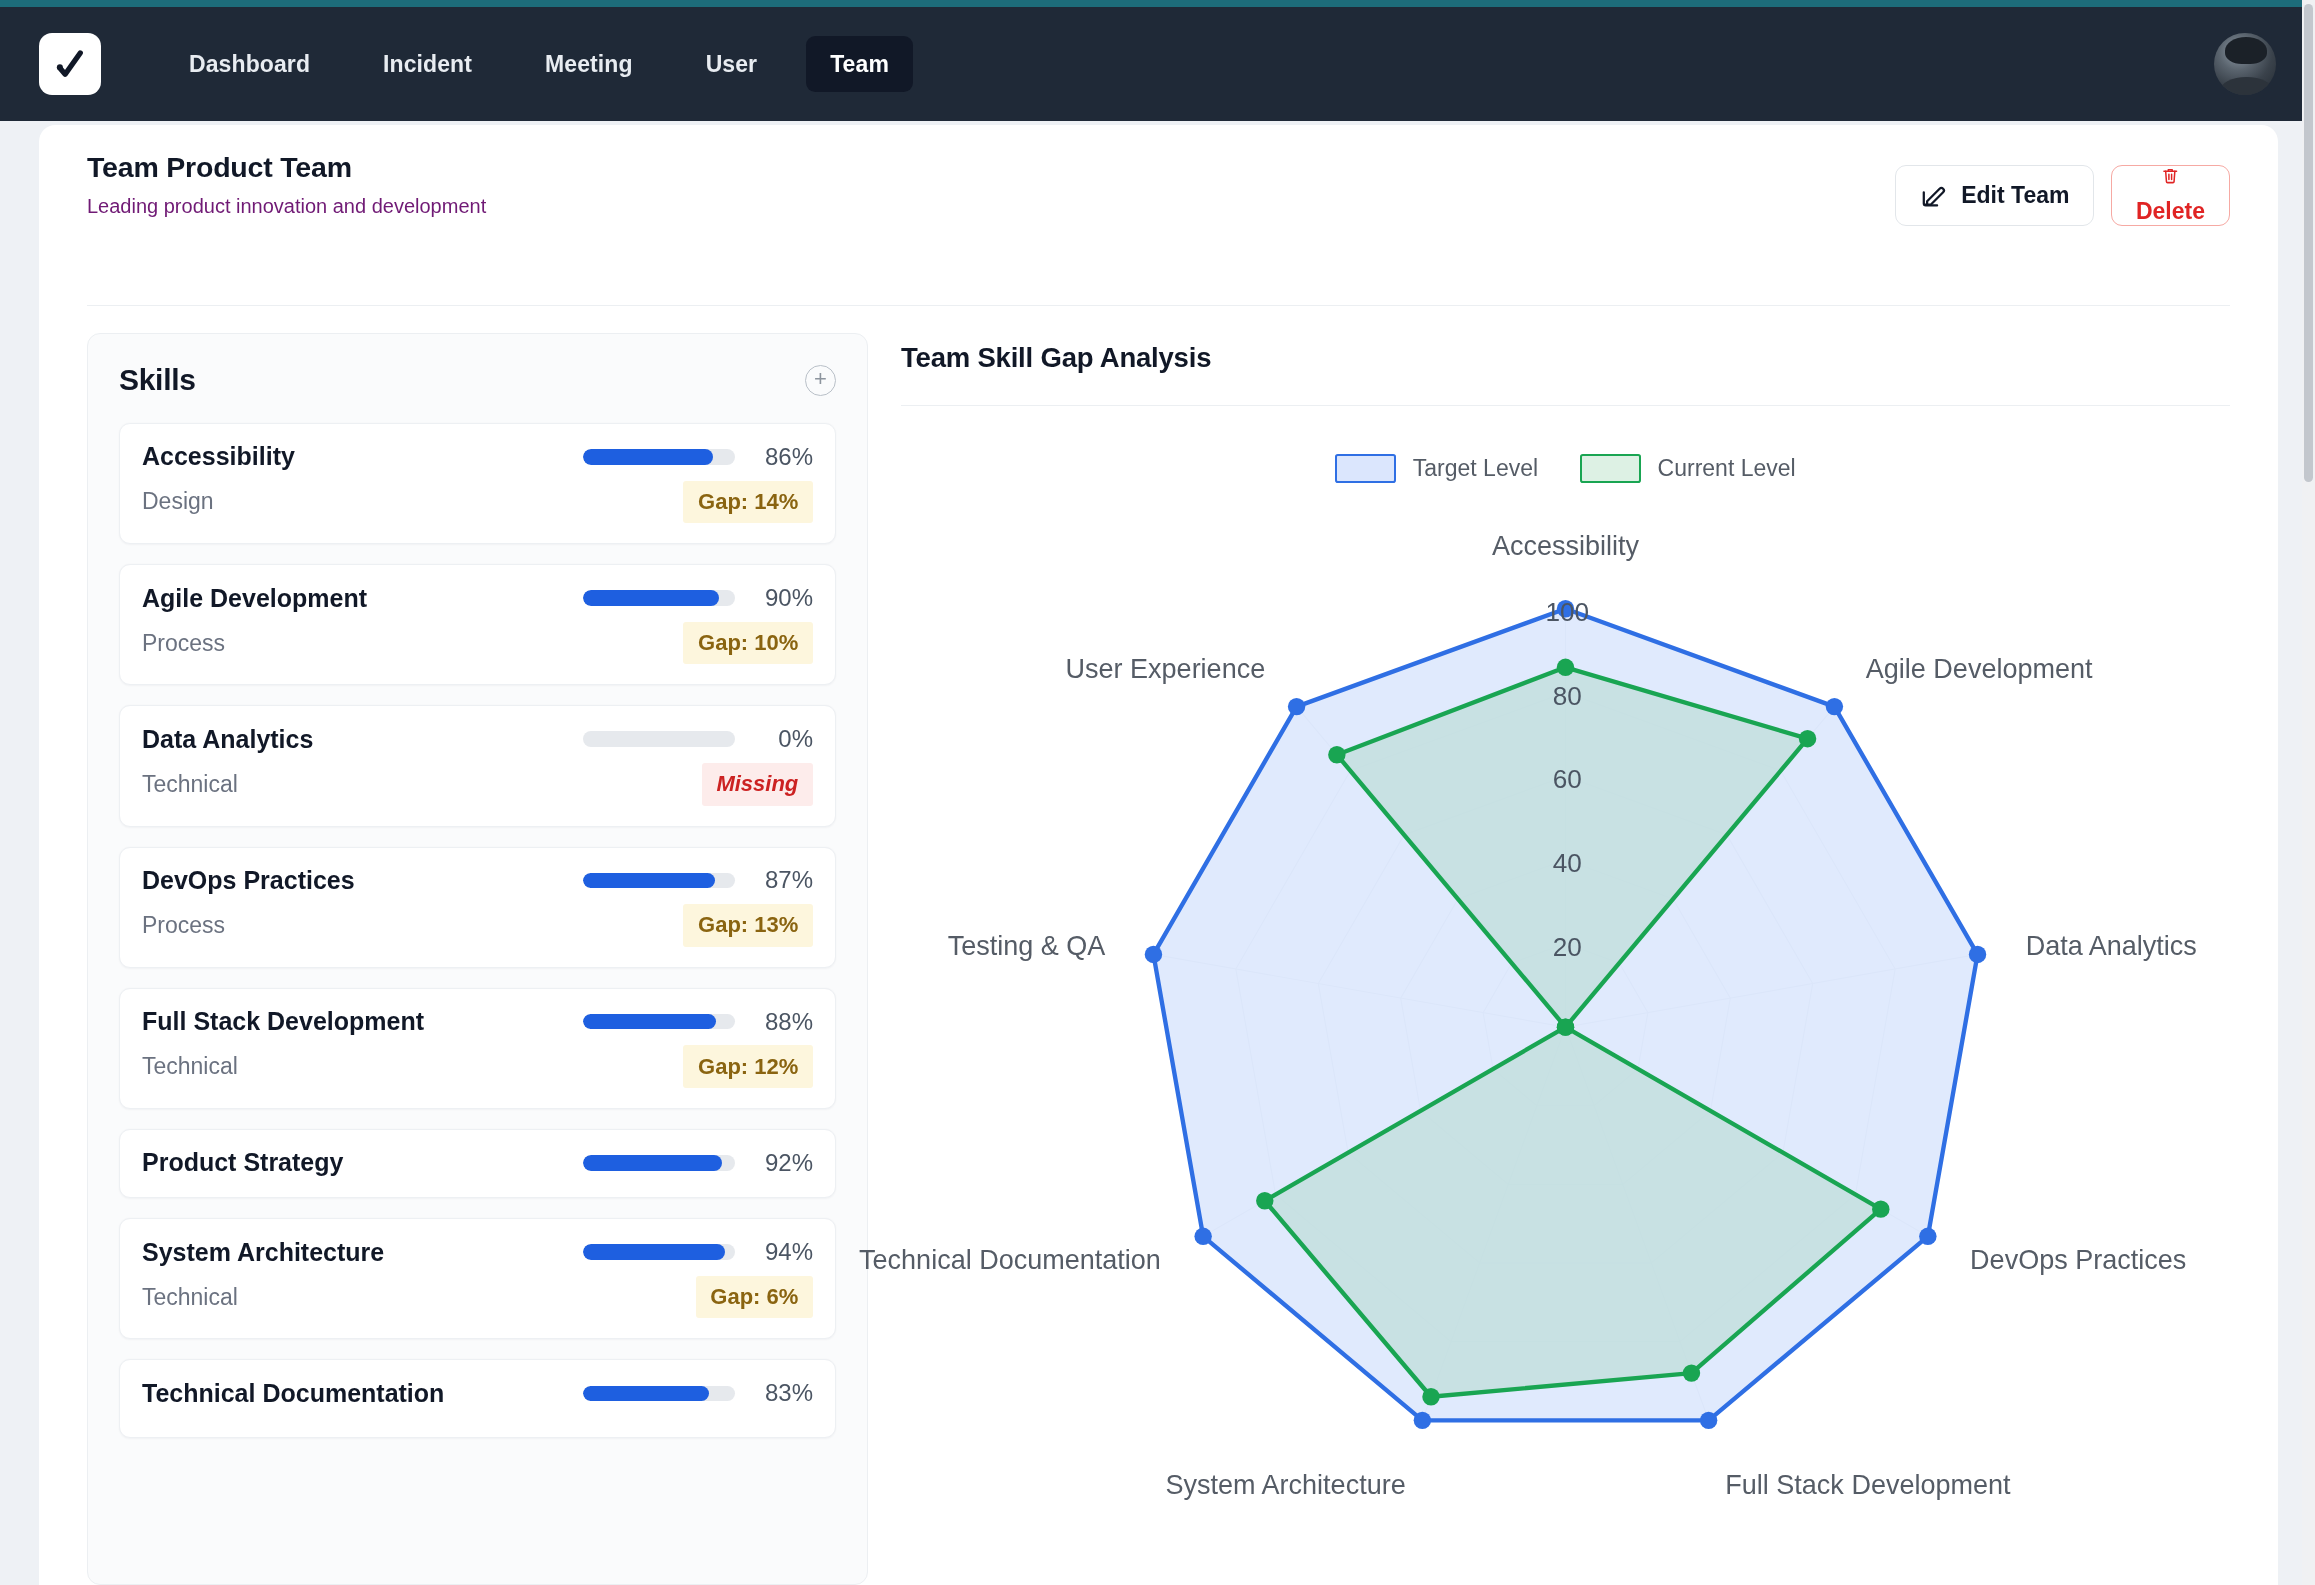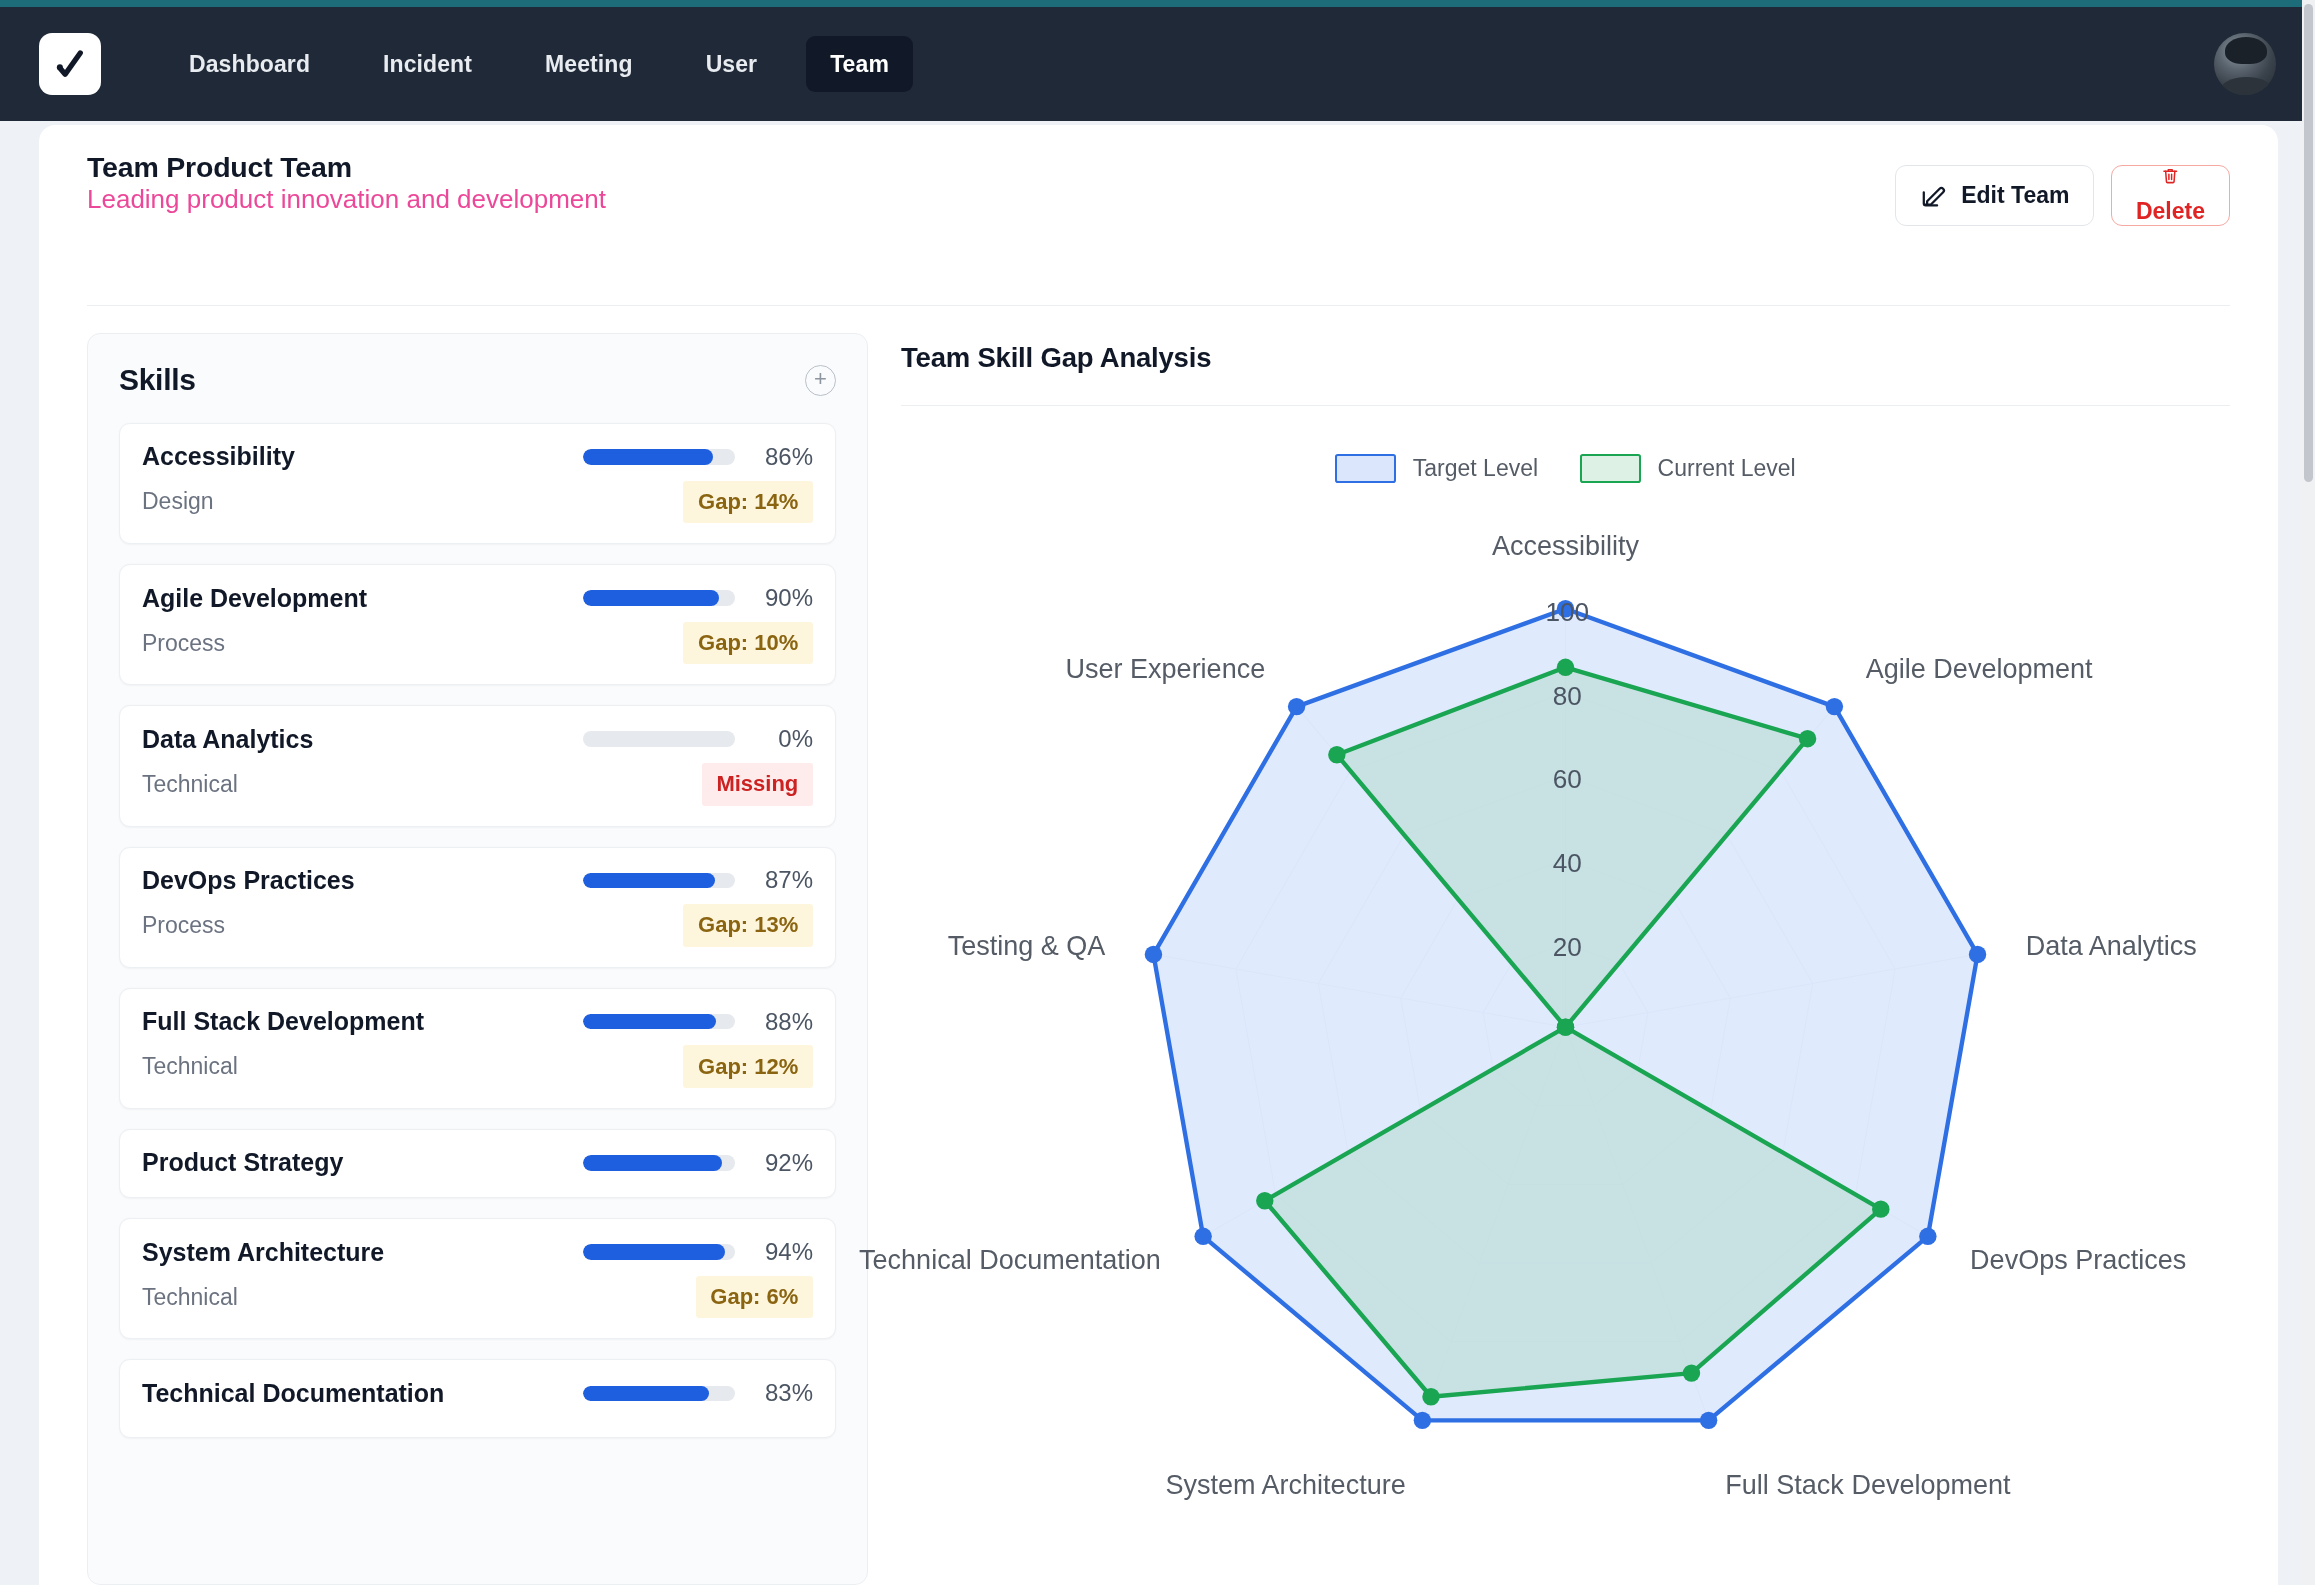--- a/index.html
+++ b/index.html
@@ -58,21 +58,21 @@
     background:#ffffff;
     border-radius:16.5px 16.5px 0 0;
     overflow:hidden;
   }
 
   .card-header {
     position:relative; height:180px;
     padding:26px 48px 0 48px;
   }
   .team-title { font-size:28.5px; font-weight:bold; color:#111827; letter-spacing:-0.2px; }
-  .team-sub { font-size:26px; color:#ec4899; }
+  .team-sub { font-size:20px; color:#701a75; margin-top:11px; }
   .header-actions { position:absolute; right:48px; top:40px; display:flex; gap:16.5px; }
   .btn {
     display:flex; align-items:center; gap:13px;
     height:61px; padding:0 24px; border-radius:11px;
     background:#ffffff; font-size:23px; font-weight:bold;
     cursor:pointer;
   }
   .btn-edit { border:1.5px solid #e2e6ea; color:#111827; }
   .btn-delete { border:1.5px solid #f6a9a3; color:#e02424;flex-direction:column; }
   .btn svg { width:28.5px; height:28.5px; display:block; }
@@ -104,21 +104,21 @@
   .sk-row1 { display:flex; align-items:center; justify-content:space-between; }
   .sk-name { font-size:25px; font-weight:bold; color:#111827; }
   .sk-meter { display:flex; align-items:center; gap:16.5px; flex:0 0 auto; }
   .bar { width:152px; height:15.6px; border-radius:8.3px; background:#e6e9ed; overflow:hidden; }
   .bar > span { display:block; height:100%; border-radius:8.3px; background:#1e5fe0; }
   .sk-pct { font-size:24px; color:#4b5563; min-width:62px; text-align:right; }
   .sk-row2 { display:flex; align-items:center; justify-content:space-between; margin-top:9.2px; }
   .sk-cat { font-size:23px; color:#6b7280; }
   .badge { font-size:22px; font-weight:bold; padding:8.3px 14.7px; border-radius:3px;margin-left:18px; }
   .badge.gap { background:#fdf6dd; color:#8a6410; }
-  .badge.missing { background:#fdeceb; color:#cc2222; }
+  .badge.missing { background:#fdeceb; color:#cc2222;font-style:italic; }
 
   
   .chart-panel { flex:1; padding:33px 48px 0 33px; position:relative; }
   .chart-title { font-size:27.5px; font-weight:bold; color:#111827; letter-spacing:-0.2px; }
   .chart-rule { height:1.4px; background:#eceff2; margin-top:31px; }
   .legend { display:flex; justify-content:center; align-items:center; gap:42px; margin-top:48px; }
   .legend-item { display:flex; align-items:center; gap:16.5px; }
   .legend-swatch { width:61px; height:29px; border-radius:2.8px; }
   .legend-swatch.target { background:#dbe6fd; border:2.8px solid #2f6fe4; }
   .legend-swatch.current { background:#ddf1e4; border:2.8px solid #19a552; }

